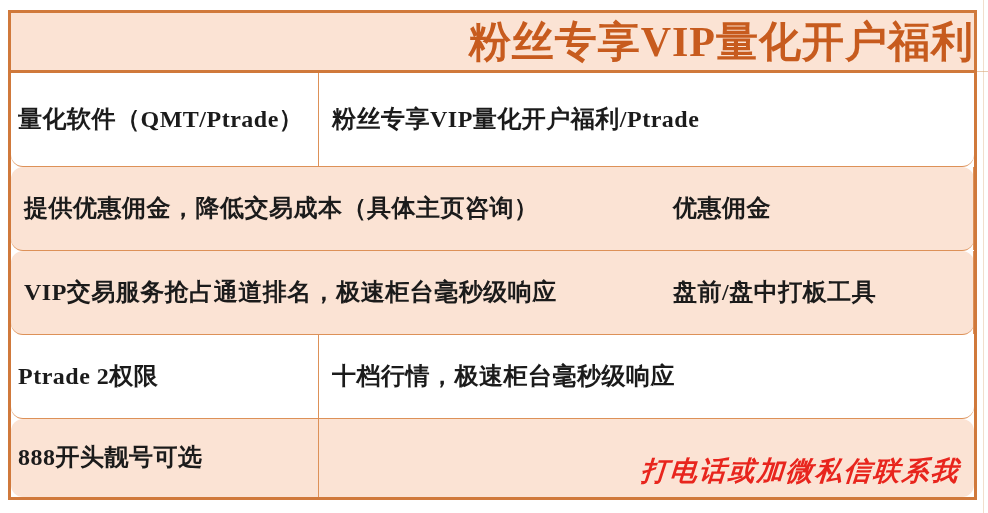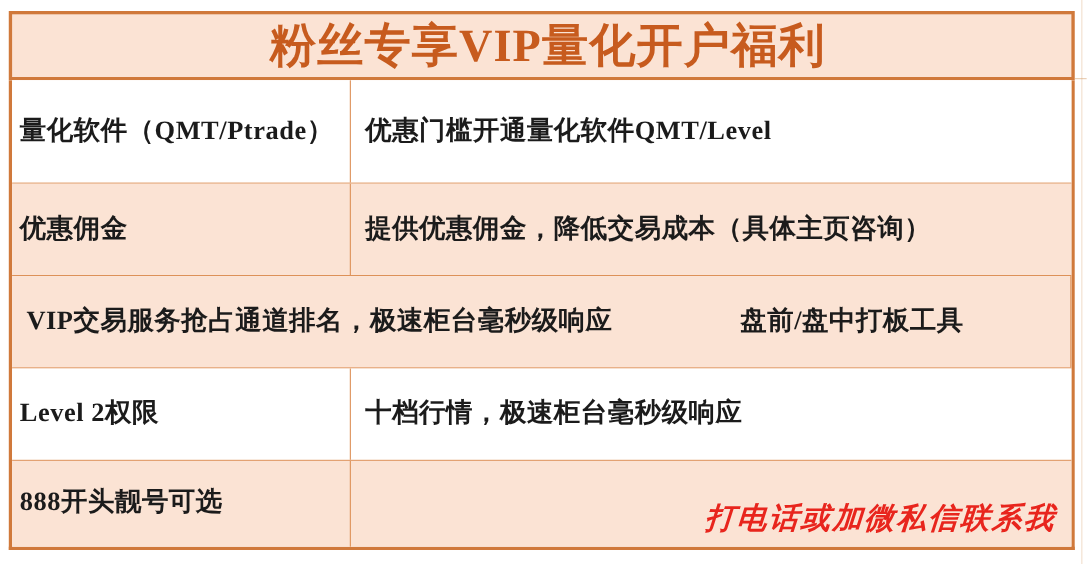--- a/index.html
+++ b/index.html
@@ -23,37 +23,38 @@
   }
   .gridline-h {
     position: absolute; left: 977px; top: 71px; width: 11px; height: 1px;
     background: rgba(214, 160, 110, 0.55);
   }
 
   .header-banner {
     position: absolute; left: 8px; top: 10px; width: 969px; height: 63px;
     background: var(--fill-peach);
     border: 3px solid var(--border-orange);
-    display: flex; align-items: center; justify-content: center; padding-left: 11px;
+    display: flex; align-items: center; justify-content: flex-end; padding-left: 11px;
   }
   .header-banner .title {
     font-size: 42px; font-weight: 700; color: var(--title-orange);
     letter-spacing: 1px; line-height: 1;
   }
 
   .benefits-table {
     position: absolute; left: 8px; top: 73px; width: 969px; height: 427px;
     border: 3px solid var(--border-orange); border-top: none;
     display: flex; flex-direction: column;
     background: #ffffff;
   }
   .t-row {
     display: flex; flex: 70 0 0; min-height: 0;
     border-bottom: 1px solid var(--grid-orange);
     background: #ffffff;
+    border-radius: 12px;
   }
   .t-row.first { flex: 78 0 0; }
   .t-row.last { flex: 66 0 0; border-bottom: none; }
   .t-row.peach { background: var(--fill-peach); }
   .cell {
     display: flex; align-items: center;
     font-size: 24px; font-weight: 700; color: var(--text-dark);
     line-height: 1.2; letter-spacing: 0.5px;
   }
   .cell.item {
@@ -80,32 +81,32 @@
   <div class="gridline-h"></div>
 
   <div class="header-banner">
     <div class="title">粉丝专享VIP量化开户福利</div>
   </div>
 
   <div class="benefits-table">
     <div style="display:flex; flex-direction:column; flex:1; min-height:0;">
         <div class="t-row first">
     <div class="cell item">量化软件（QMT/Ptrade）</div>
-    <div class="cell benefit">优惠门槛开通量化软件QMT/Level</div>
+    <div class="cell benefit">粉丝专享VIP量化开户福利/Ptrade</div>
   </div>
         <div class="t-row peach">
+    <div class="cell benefit">提供优惠佣金，降低交易成本（具体主页咨询）</div>
     <div class="cell item">优惠佣金</div>
-    <div class="cell benefit">提供优惠佣金，降低交易成本（具体主页咨询）</div>
   </div>
         <div class="t-row peach">
     <div class="cell benefit">VIP交易服务抢占通道排名，极速柜台毫秒级响应</div>
     <div class="cell item">盘前/盘中打板工具</div>
   </div>
         <div class="t-row">
-    <div class="cell item">Level 2权限</div>
+    <div class="cell item">Ptrade 2权限</div>
     <div class="cell benefit">十档行情，极速柜台毫秒级响应</div>
   </div>
         <div class="t-row last peach">
     <div class="cell item">888开头靓号可选</div>
   </div>
       </div>
     <div class="contact-note">打电话或加微私信联系我</div>
   </div>
 
 </div>

